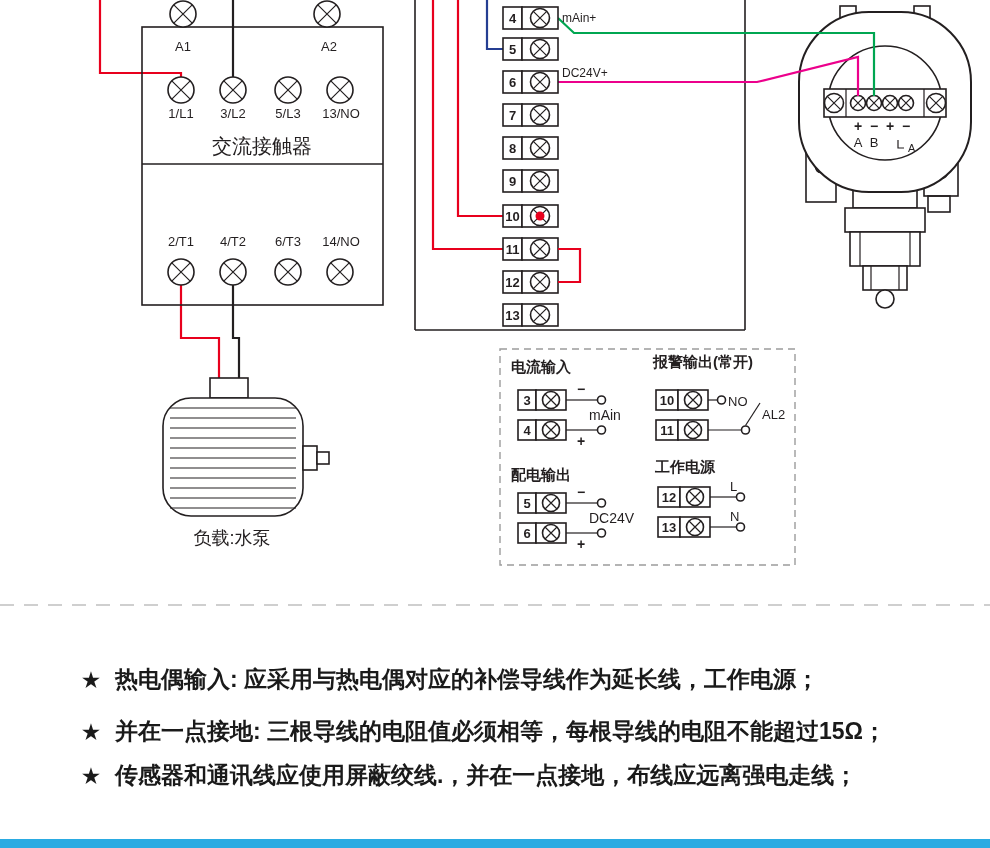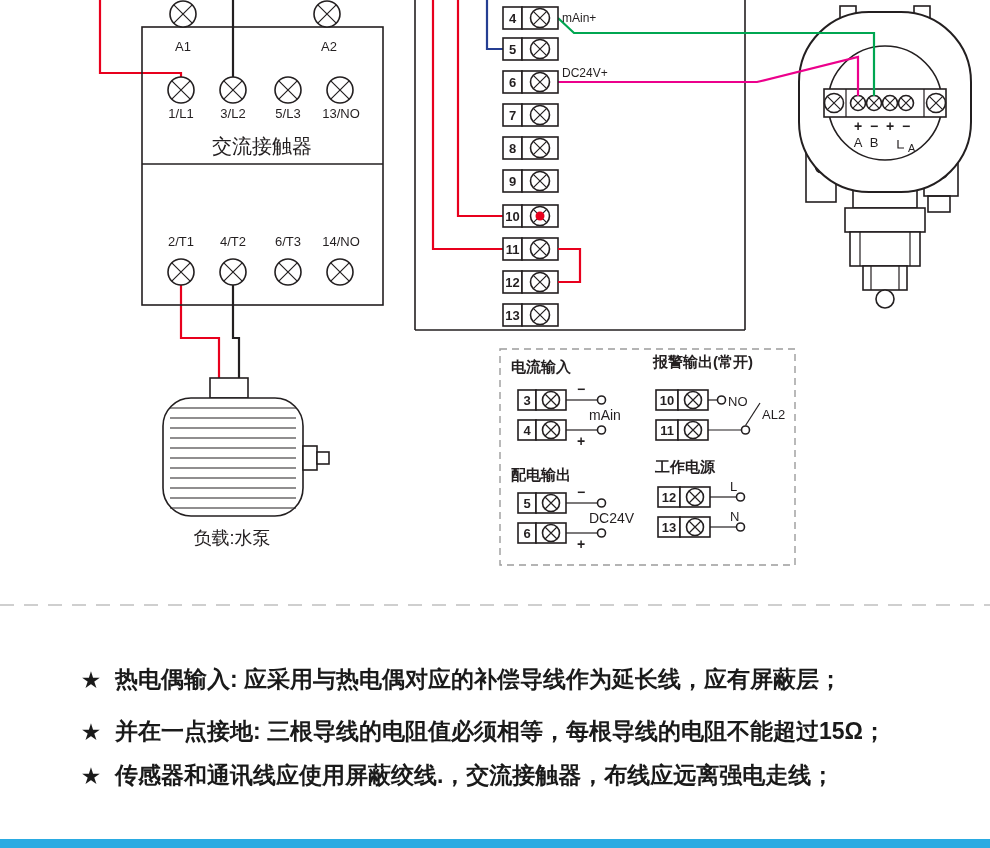--- a/index.html
+++ b/index.html
@@ -322,26 +322,26 @@
       <text x="730" y="521" style="font-size:13px">N</text>
     </g>
   </g>
 
   <path class="sep" d="M0,605 H990"></path>
 </svg>
 
 
 <div class="note" style="top:664px">
   <span class="star">★</span>
-  <span>热电偶输入: 应采用与热电偶对应的补偿导线作为延长线，应有屏蔽层；</span>
+  <span>热电偶输入: 应采用与热电偶对应的补偿导线作为延长线，工作电源；</span>
 </div>
 <div class="note" style="top:716px">
   <span class="star">★</span>
   <span>并在一点接地: 三根导线的电阻值必须相等，每根导线的电阻不能超过15Ω；</span>
 </div>
 <div class="note" style="top:760px">
   <span class="star">★</span>
-  <span>传感器和通讯线应使用屏蔽绞线.，交流接触器，布线应远离强电走线；</span>
+  <span>传感器和通讯线应使用屏蔽绞线.，并在一点接地，布线应远离强电走线；</span>
 </div>
 
 <div id="footer-bar"></div>
 
 </div>
 
 </body></html>

